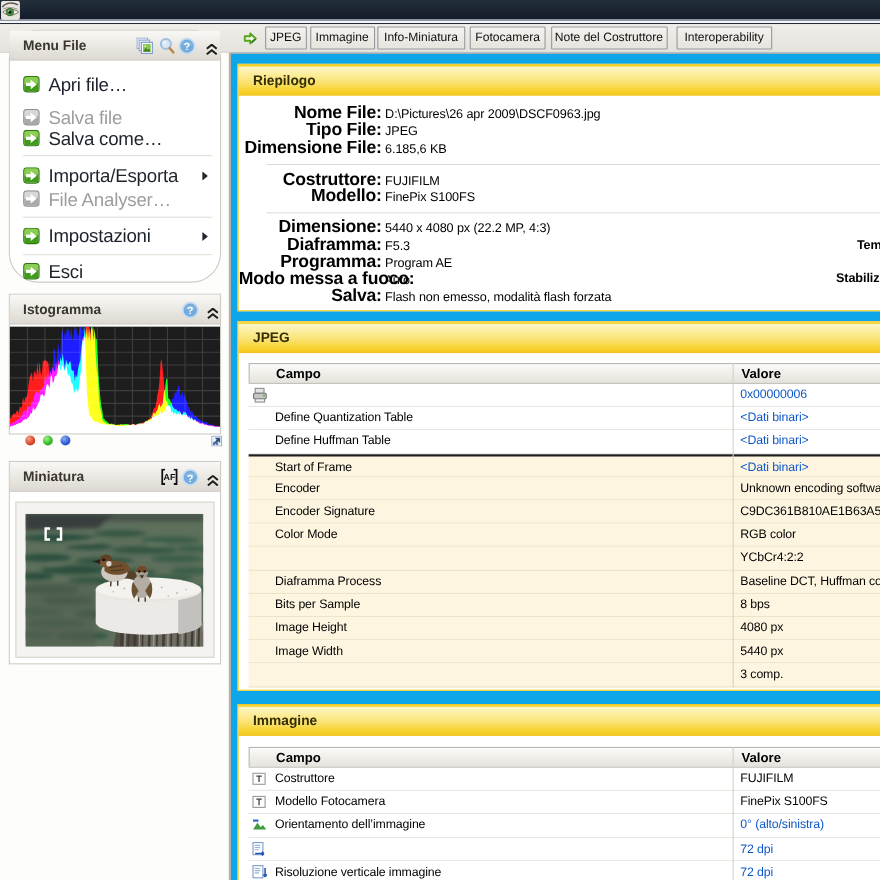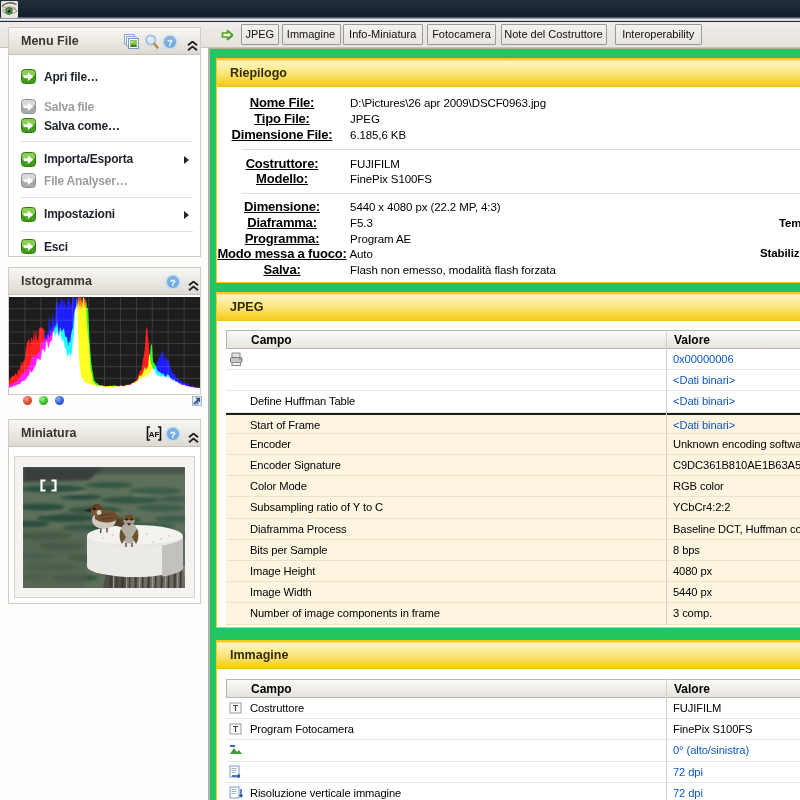--- a/index.html
+++ b/index.html
@@ -23,37 +23,37 @@
   font-size:11px; color:#101010; text-align:center; line-height:19px; white-space:nowrap; overflow:hidden; }
 
 
 #sidebar-bg { left:0; top:48px; width:208px; height:752px; background:#fdfdfc; }
 #split { left:208px; top:48px; width:2px; height:752px; background:#b3b0a9; }
 .panel { background:#fff; border:1px solid #cfccc5; }
 .phead { position:absolute; left:0; top:0; right:0; height:27px;
   background:linear-gradient(to bottom,#f9f8f5,#ddd9d2);
   border-bottom:1px solid #c6c2ba; }
 .phead .ptitle { position:absolute; left:12px; top:0; height:26px; line-height:26px; font-weight:bold; font-size:12.5px; color:#3a362d; }
-.mitem { position:absolute; left:12px; font-size:12px; letter-spacing:-0.2px; color:#1d222c;font-weight:bold; }
+.mitem { position:absolute; left:12px; font-size:17px; letter-spacing:-0.2px; color:#1d222c; }
 .mitem .txt { position:absolute; left:23px; top:0; height:15px; line-height:15px; white-space:nowrap; }
 .mitem.dis .txt { color:#9d9d9d; }
 .msep { position:absolute; left:12px; width:172px; height:1px; background:#e2dfd8; }
 .marrow { position:absolute; width:0; height:0; border-left:5px solid #23272f; border-top:4px solid transparent; border-bottom:4px solid transparent; }
 
 
-#mainpane { left:210px; top:48px; width:590px; height:752px; background:#22c55e;
+#mainpane { left:210px; top:48px; width:590px; height:752px; background:#0ea5e9;
   border-top:1px solid #b3b0a9; overflow:hidden; }
 .section { position:absolute; left:6px; width:1100px; background:#fff; border:1px solid #f3c81f; }
 .shead { position:absolute; left:0; top:0; right:0; height:28px;
   background:linear-gradient(to bottom,#f4d125 0,#f4d125 1px,#fdf5ca 2px,#fcee9f 8px,#fae270 16px,#f8d53a 22px,#f6cd22 26px,#efc01a 28px); }
 .shead span { position:absolute; left:13px; top:0; height:28px; line-height:29px; font-weight:bold; font-size:12.5px; color:#332d04; }
 
 
 .rline { position:absolute; left:0; height:15.55px; line-height:15.55px; font-size:11.5px; letter-spacing:-0.1px; color:#000; white-space:pre; }
-.rlabel { display:inline-block; width:130px; text-align:center; font-weight:bold; font-size:13px; letter-spacing:-0.2px;text-decoration:underline; }
+.rlabel { display:inline-block; width:130px; text-align:right; font-weight:bold; font-size:16px; letter-spacing:-0.2px; }
 .rsep { position:absolute; left:25px; width:660px; height:1px; background:#dcdcdc; }
 
 
 .mtable { position:absolute; left:9px; width:700px; }
 .thead { position:absolute; left:0; right:0; top:0; height:19px;
   background:linear-gradient(to bottom,#fafaf8,#e6e3dc); border:1px solid #b9b6af;
   font-weight:bold; font-size:12px; color:#000; }
 .thead .c1 { position:absolute; left:24px; top:0; line-height:18px; }
 .thead .c2 { position:absolute; left:447px; top:0; line-height:18px; }
 .trow { position:absolute; left:0; right:0; height:21.2px; font-size:11.2px; letter-spacing:-0.1px; color:#000; }
@@ -97,21 +97,21 @@
     <div class="tabbtn" style="left:281.5px;width:59px;">Immagine</div>
     <div class="tabbtn" style="left:342.5px;width:80.5px;">Info-Miniatura</div>
     <div class="tabbtn" style="left:427px;width:69px;">Fotocamera</div>
     <div class="tabbtn" style="left:500.5px;width:106px;">Note del Costruttore</div>
     <div class="tabbtn" style="left:615px;width:86.5px;">Interoperability</div>
   </div>
 
   <div id="sidebar-bg" class="abs"></div>
   <div id="split" class="abs"></div>
 
-  <div class="panel abs" style="left:8px;top:27px;width:193px;height:230px;">
+  <div class="panel abs" style="left:8px;top:27px;width:193px;height:230px;border-radius:27px;">
     <div class="phead">
         <span class="ptitle">Menu File</span>
       <span id="ic-stack" style="position:absolute;left:115px;top:6px"><svg width="17" height="16" viewBox="0 0 17 16">
             <rect x="0.5" y="0.5" width="9.5" height="9.5" fill="#eef3fa" stroke="#8ea9d2"></rect>
             <rect x="2.5" y="2.5" width="9.5" height="9.5" fill="#eef3fa" stroke="#8ea9d2"></rect>
             <rect x="4.5" y="4.5" width="10" height="10" fill="#fff" stroke="#7698cc"></rect>
             <rect x="6" y="6" width="7" height="7" fill="#8bc756"></rect>
             <path d="M6,13 L8.5,9.5 L10.3,11.3 L11.5,10 L13,13 Z" fill="#44821f"></path>
             <circle cx="8" cy="8" r="1" fill="#c8e4a8"></circle>
           </svg></span>
@@ -438,20 +438,21 @@
           <div class="trow w" style="top:19px;">
             <svg class="ricon" width="15" height="15" viewBox="0 0 15 15">
               <rect x="3" y="1" width="8" height="4.5" fill="#e3e3e3" stroke="#8a8a8a"></rect>
               <rect x="1.5" y="5.5" width="11.5" height="5" rx="1" fill="#c6c6c6" stroke="#757575"></rect>
               <rect x="3" y="10.5" width="8.5" height="3" fill="#f0f0f0" stroke="#8a8a8a"></rect>
               <circle cx="11" cy="7.5" r="0.9" fill="#5fae3c"></circle>
             </svg>
             <span class="c2 blue">0x00000006</span>
           </div>
           <div class="trow w" style="top:40.2px;">
+            <span class="c1">Define Quantization Table</span>
             <span class="c2 blue">&lt;Dati binari&gt;</span>
           </div>
           <div class="trow w" style="top:61.400000000000006px;">
             <span class="c1">Define Huffman Table</span>
             <span class="c2 blue">&lt;Dati binari&gt;</span>
           </div>
           <div class="trow y" style="top:82.60000000000001px;border-top:2px solid #1e1e1e;">
             <span class="c1">Start of Frame</span>
             <span class="c2 blue">&lt;Dati binari&gt;</span>
           </div>
@@ -461,41 +462,39 @@
           </div>
           <div class="trow y" style="top:125.00000000000001px;">
             <span class="c1">Encoder Signature</span>
             <span class="c2">C9DC361B810AE1B63A5BD89A2C7B7E02A84B1E5E</span>
           </div>
           <div class="trow y" style="top:146.20000000000002px;">
             <span class="c1">Color Mode</span>
             <span class="c2">RGB color</span>
           </div>
           <div class="trow y" style="top:167.4px;">
-            <span class="c1">Subsampling ratio of Y to C</span>
             <span class="c2">YCbCr4:2:2</span>
           </div>
           <div class="trow y" style="top:188.6px;">
             <span class="c1">Diaframma Process</span>
             <span class="c2">Baseline DCT, Huffman coding</span>
           </div>
           <div class="trow y" style="top:209.79999999999998px;">
             <span class="c1">Bits per Sample</span>
             <span class="c2">8 bps</span>
           </div>
           <div class="trow y" style="top:230.99999999999997px;">
             <span class="c1">Image Height</span>
             <span class="c2">4080 px</span>
           </div>
           <div class="trow y" style="top:252.19999999999996px;">
             <span class="c1">Image Width</span>
             <span class="c2">5440 px</span>
           </div>
           <div class="trow y" style="top:273.4px;">
-            <span class="c1">Number of image components in frame</span>
             <span class="c2">3 comp.</span>
           </div>
           <div class="vdiv" style="height:294.59999999999997px"></div>
         </div>
     </div>
 
     <div class="section" style="top:591px;height:260px;">
       <div class="shead">
           <span>Immagine</span>
         </div>
@@ -510,28 +509,29 @@
               <path d="M4,4.5 L9,4.5 M6.5,4.5 L6.5,10" stroke="#444" stroke-width="1.2"></path>
             </svg>
             <span class="c1">Costruttore</span>
             <span class="c2">FUJIFILM</span>
           </div>
           <div class="trow w" style="top:40.2px;">
             <svg class="ricon" width="14" height="14" viewBox="0 0 14 14">
               <rect x="1" y="2" width="11" height="10" fill="#fdfdfd" stroke="#9a9a9a"></rect>
               <path d="M4,4.5 L9,4.5 M6.5,4.5 L6.5,10" stroke="#444" stroke-width="1.2"></path>
             </svg>
-            <span class="c1">Program Fotocamera</span>
+            <span class="c1">Modello Fotocamera</span>
             <span class="c2">FinePix S100FS</span>
           </div>
           <div class="trow w" style="top:61.400000000000006px;">
             <svg class="ricon" width="14" height="14" viewBox="0 0 14 14">
               <path d="M1,11 L5,5 L8,9 L10,7 L13,11 Z" fill="#3f9b3c"></path>
               <path d="M1,3 L6,3" stroke="#2e6fc4" stroke-width="2"></path>
             </svg>
+            <span class="c1">Orientamento dell’immagine</span>
             <span class="c2 blue">0° (alto/sinistra)</span>
           </div>
           <div class="trow w" style="top:82.60000000000001px;">
             <svg class="ricon" width="14" height="14" viewBox="0 0 14 14">
               <rect x="1" y="1" width="9" height="11" fill="#fff" stroke="#7a9ccc"></rect>
               <path d="M2.5,3.5 h5 M2.5,5.5 h5 M2.5,7.5 h4" stroke="#9ab2d4" stroke-width="1"></path>
               <path d="M3,11 L11,11 M11,11 L9,9.4 M11,11 L9,12.6" stroke="#1e56b0" stroke-width="1.4"></path>
             </svg>
             <span class="c2 blue">72 dpi</span>
           </div>

